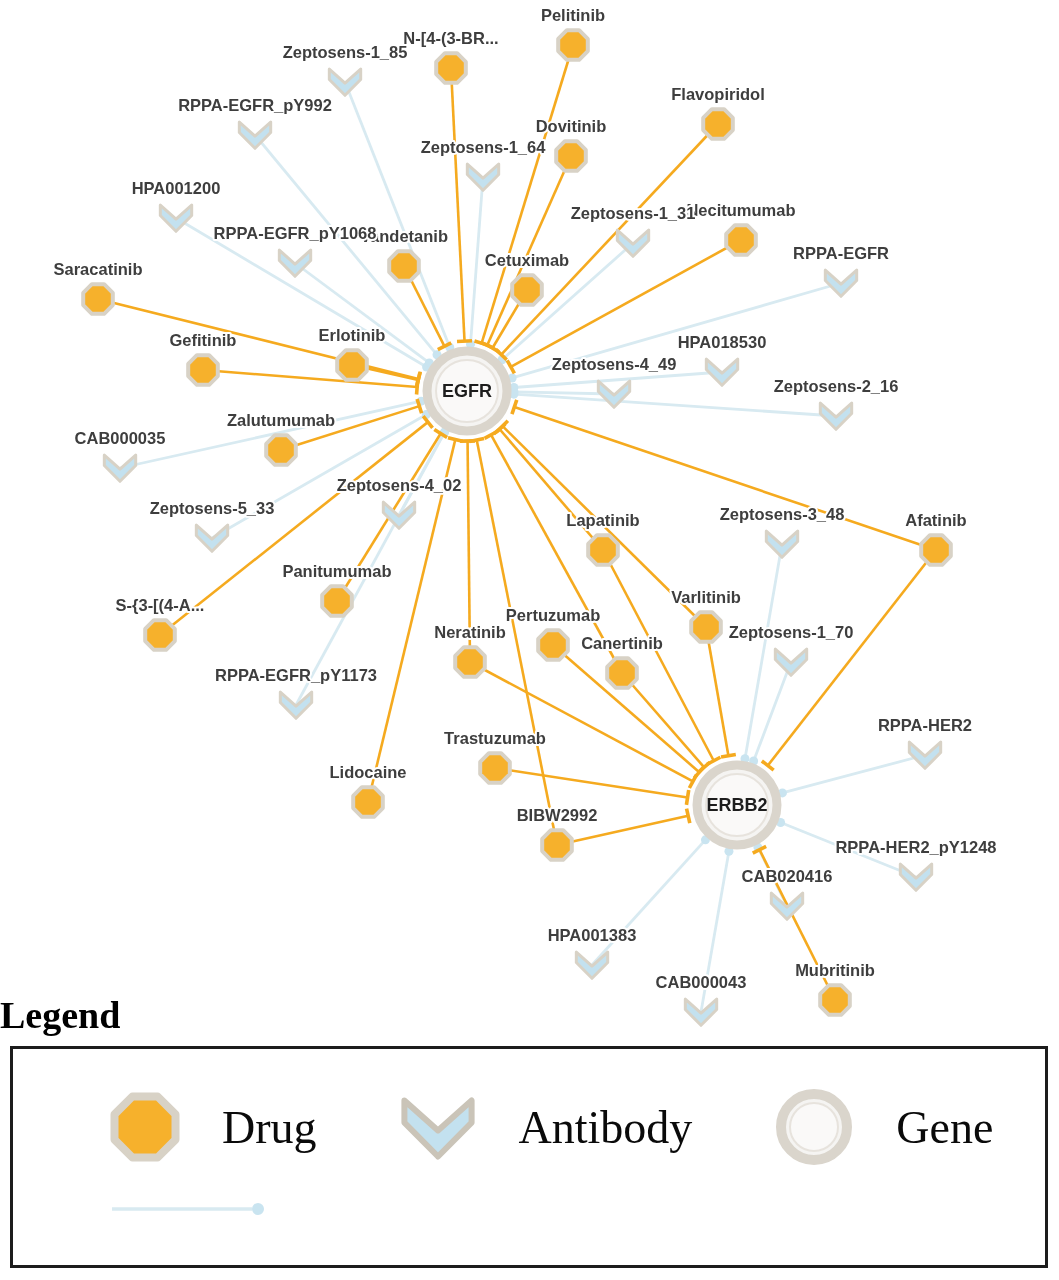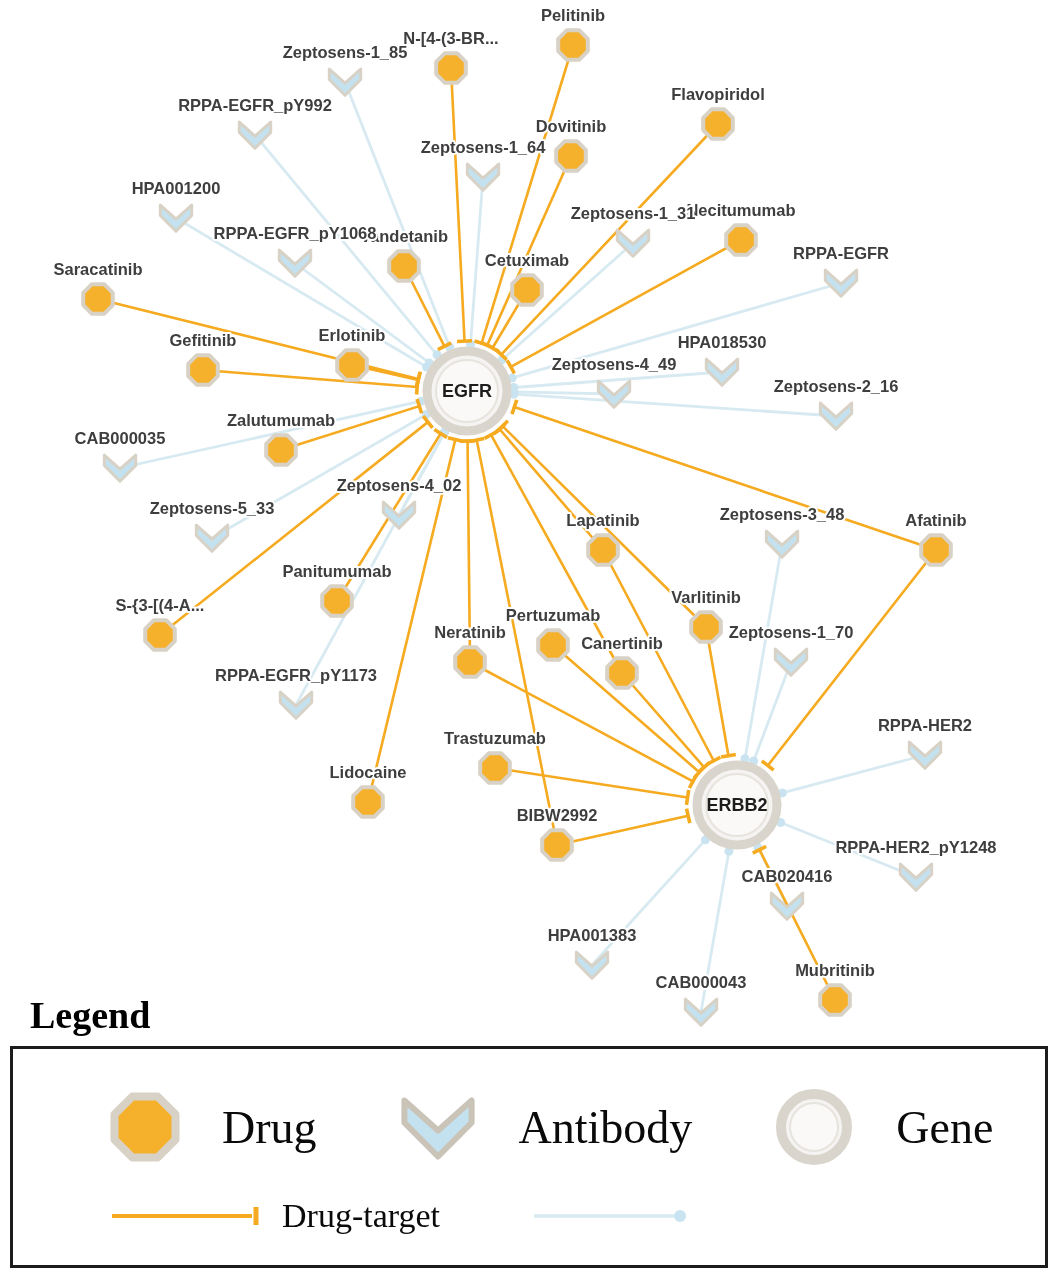--- a/index.html
+++ b/index.html
@@ -2,21 +2,21 @@
 <html><head>
 <meta charset="utf-8">
 <style>
   html,body{margin:0;padding:0;background:#ffffff;}
   .stage{position:relative;width:1059px;height:1280px;background:#ffffff;overflow:hidden;
          font-family:"Liberation Sans",sans-serif;}
   #net{position:absolute;left:0;top:0;}
   .node-label{font-family:"Liberation Sans",sans-serif;font-weight:bold;font-size:16.5px;
               fill:#3e3e3e;stroke:#ffffff;stroke-width:4px;paint-order:stroke;stroke-linejoin:round;}
   .gene-label{font-family:"Liberation Sans",sans-serif;font-weight:bold;font-size:18px;fill:#1d1d1d;}
-  .legend-title{position:absolute;left:30px;top:993px;font-family:"Liberation Serif",serif;
+  .legend-title{position:absolute;left:0;top:993px;font-family:"Liberation Serif",serif;
                 font-weight:bold;font-size:38px;color:#000;}
   .legend-box{position:absolute;left:10px;top:1046px;width:1032px;height:216px;
               border:3px solid #1c1c1c;background:#ffffff;}
   .legend-row{display:flex;align-items:center;}
   .row-nodes{margin:26px 0 0 95px;gap:80px;height:104px;text-align:center;}
   .legend-item{display:flex;align-items:center;gap:40px;
                font-family:"Liberation Serif",serif;font-size:46px;color:#0a0a0a;}
   .row-edges{margin:18px 0 0 95px;gap:90px;}
   .legend-item-edge{display:flex;align-items:center;gap:14px;
                     font-family:"Liberation Serif",serif;font-size:34px;color:#0a0a0a;}
@@ -251,27 +251,20 @@
         <svg width="84" height="84" viewBox="-42 -42 84 84">
           <circle r="33" fill="#f5f4f2" stroke="#dad5cc" stroke-width="10"></circle>
           <circle r="24" fill="#faf9f8" stroke="#e7e3dd" stroke-width="2"></circle>
         </svg>
         <span>Gene</span>
       </div>
     </div>
     <div class="legend-row row-edges">
       <div class="legend-item-edge">
         <svg width="160" height="24" viewBox="0 0 160 24">
-          <line x1="4" y1="12" x2="144" y2="12" stroke="#f5aa1f" stroke-width="4"></line>
-          <line x1="148" y1="3" x2="148" y2="21" stroke="#f5aa1f" stroke-width="5"></line>
-        </svg>
-        <span>Drug-target</span>
-      </div>
-      <div class="legend-item-edge">
-        <svg width="160" height="24" viewBox="0 0 160 24">
           <line x1="4" y1="12" x2="144" y2="12" stroke="#d8eaf1" stroke-width="3.5"></line>
           <circle cx="150" cy="12" r="6" fill="#c9e4f0"></circle>
         </svg>
       </div>
     </div>
   </div>
 
 </div>
 
 </body></html>

